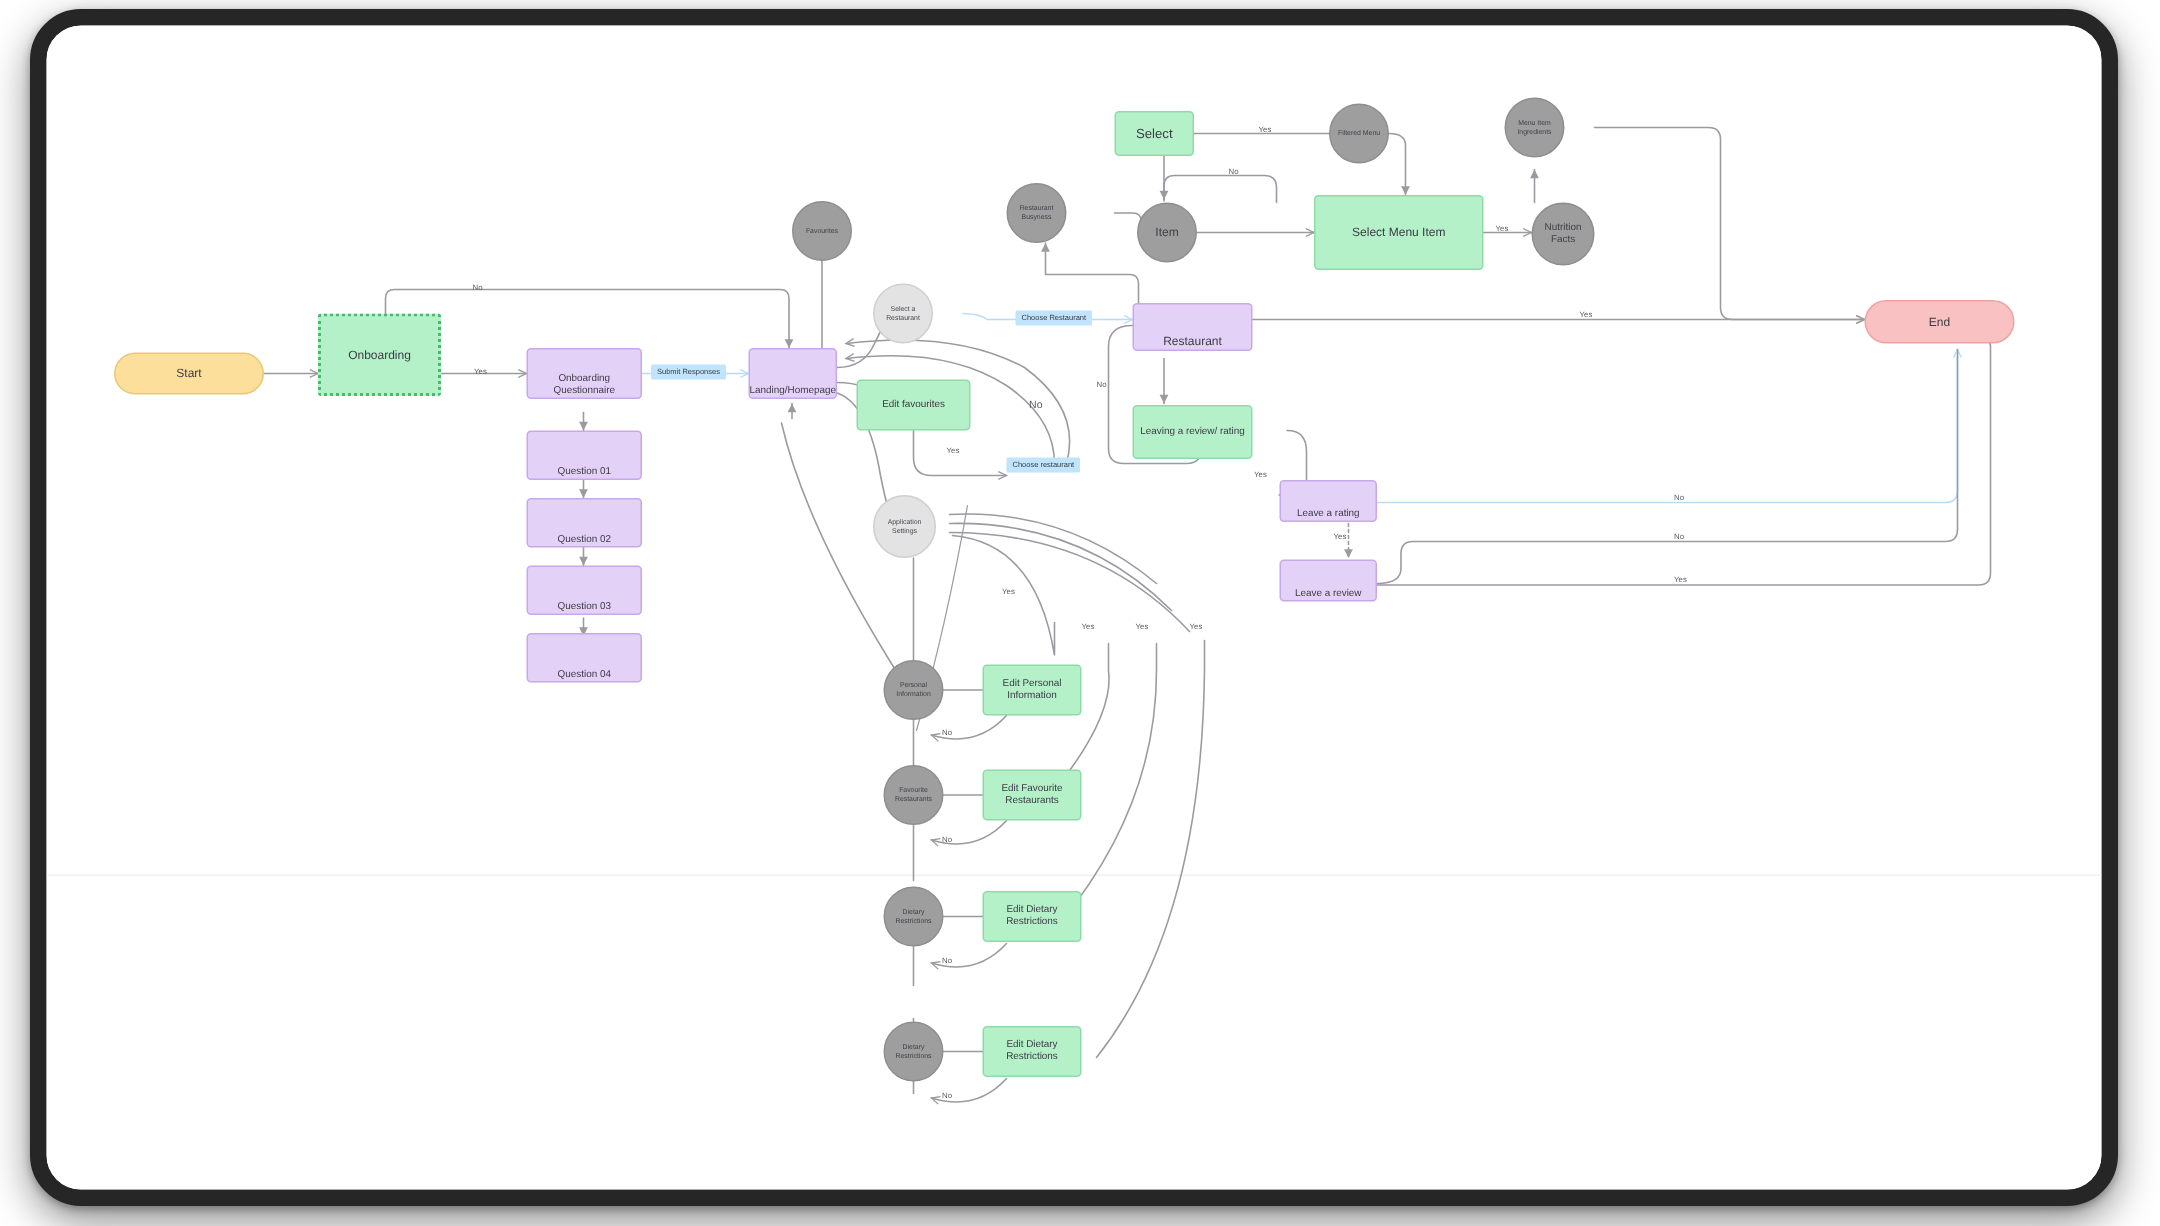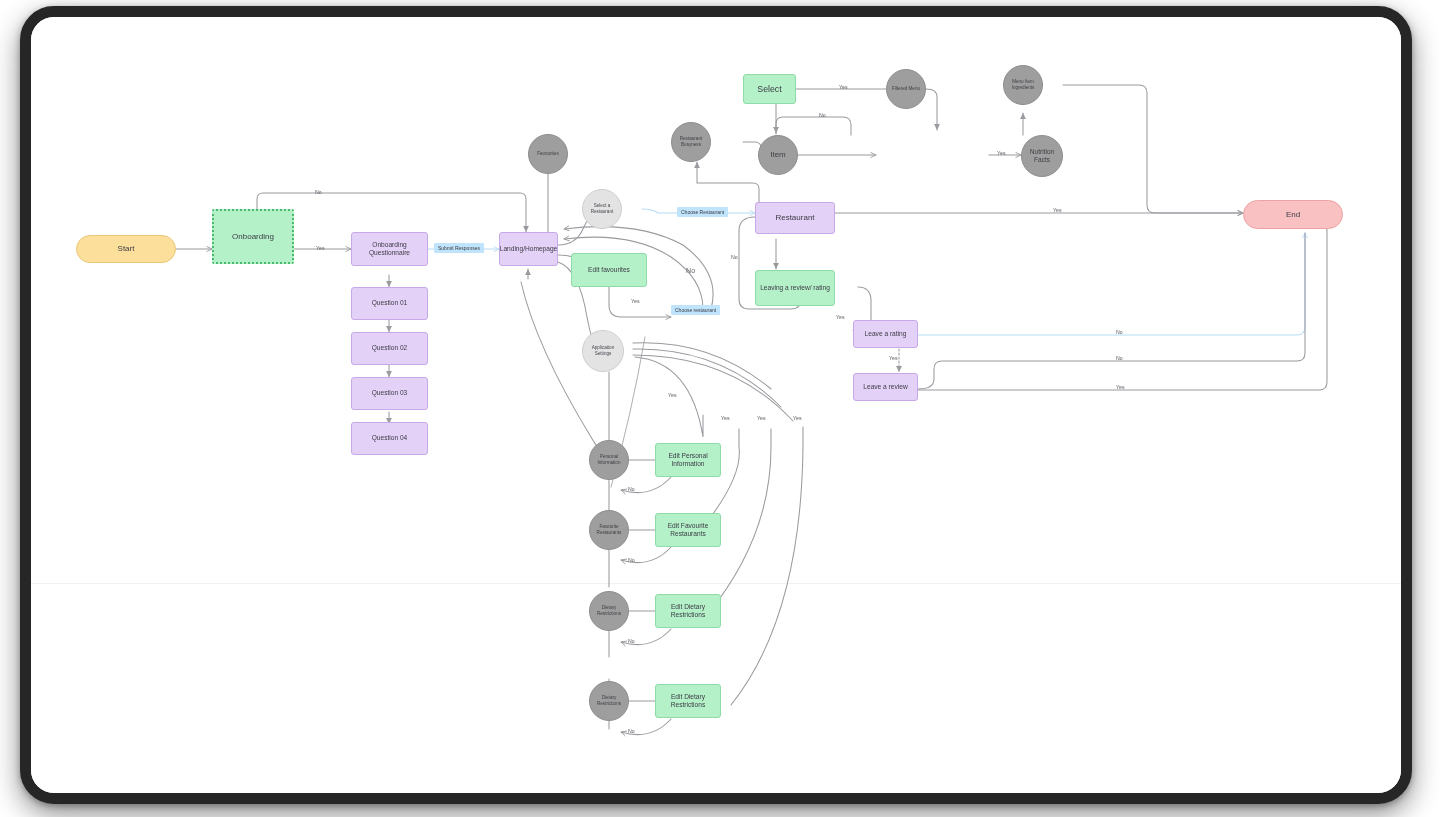--- a/index.html
+++ b/index.html
@@ -45,21 +45,21 @@
     justify-content: center;
     text-align: center;
     color: #3c3c46;
     line-height: 1.22;
     z-index: 3;
   }
   .rect {
     border-radius: 3px;
     border: 1px solid;
   }
-  .purple  { background: #e4d1f7; border-color: #c7a8e8; }
+  .purple  { background: #e4d1f7; border-color: #c7a8e8; align-items: flex-end; }
   .green   { background: #b4f0c8; border-color: #8edba8; }
   .pill-y  { background: #fbdf9b; border-color: #e8c878; border-radius: 22px; border-width:1px; border-style:solid;}
   .pill-r  { background: #f9c1c1; border-color: #eda3a3; border-radius: 22px; border-width:1px; border-style:solid;}
   .green-dash {
     background: #b4f0c8;
     border: 2px dotted #49b96e;
     border-radius: 2px;
   }
   .circle-grey {
     background: #9e9e9e;
@@ -283,20 +283,23 @@
     </div>
 
     <div class="node circle-grey t6" style="left:640px; top:105px; width:40px; height:40px; padding:0 3px;">
       <span>Restaurant Busyness</span>
     </div>
 
     <div class="node circle-grey t11" style="left:727px; top:118px; width:40px; height:40px;">
       <span>Item</span>
     </div>
 
+    <div class="node rect green t11" style="left:845px; top:113px; width:113px; height:50px;">
+      <span>Select Menu Item</span>
+    </div>
 
     <div class="node circle-grey t9" style="left:990px; top:118px; width:42px; height:42px;">
       <span>Nutrition Facts</span>
     </div>
 
     <div class="node rect purple t11" style="left:724px; top:185px; width:80px; height:32px;">
       <span>Restaurant</span>
     </div>
 
     <div class="node rect green t9" style="left:724px; top:253px; width:80px; height:36px;">

